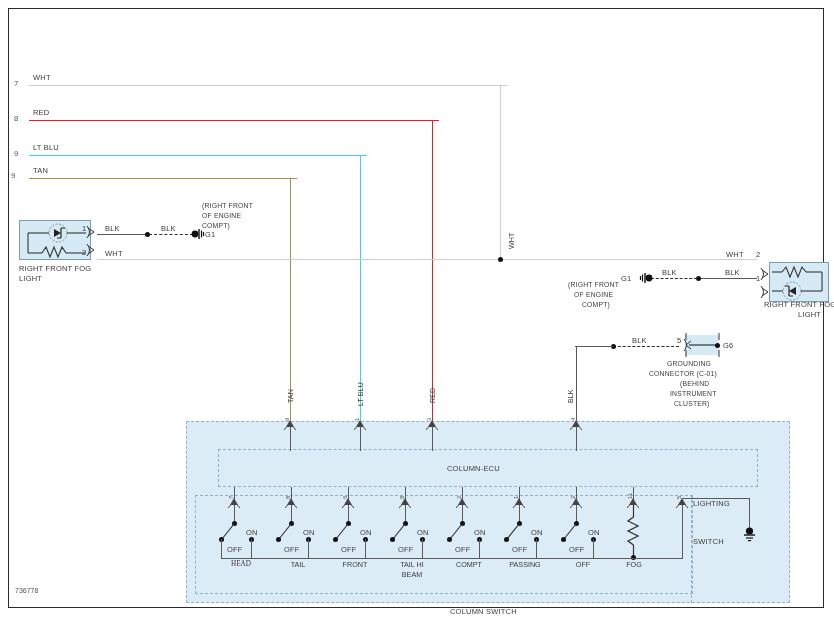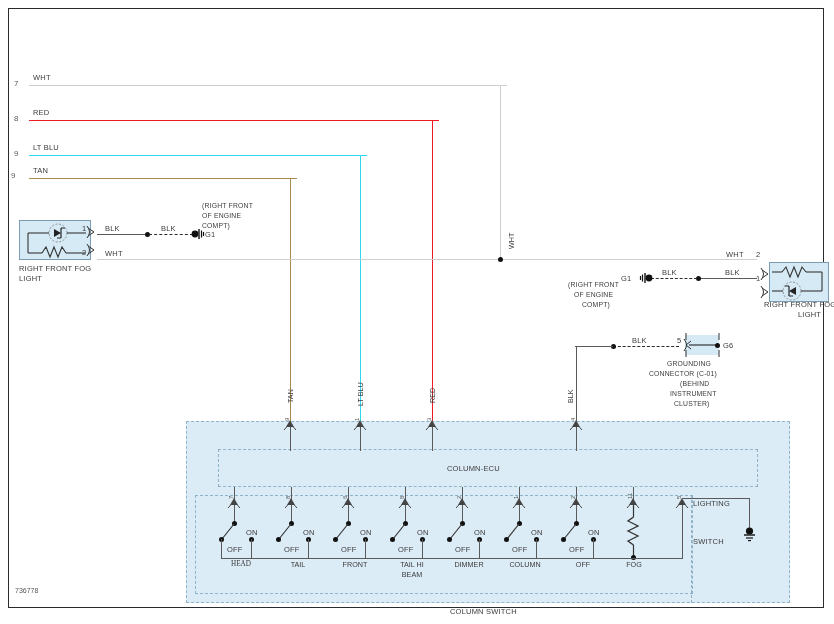--- a/index.html
+++ b/index.html
@@ -296,39 +296,39 @@
     <div class="wire v w-blk thin" style="left:453px;top:496px;height:18px;"></div>
     <div class="dot" style="left:451px;top:512px;"></div>
     <svg style="position:absolute;left:433px;top:512px;" width="26" height="22">
       <line x1="20" y1="3" x2="8" y2="18" stroke="#333" stroke-width="1.2"></line>
     </svg>
     <div class="dot" style="left:438px;top:528px;"></div>
     <div class="dot" style="left:468px;top:528px;"></div>
     <div class="lbl" style="left:446px;top:536px;">OFF</div>
     <div class="lbl" style="left:465px;top:519px;">ON</div>
     <div class="wire v w-blk thin" style="left:470px;top:530px;height:19px;"></div>
-    <div class="sw-lbl" style="left:429px;top:551px;width:62px;">DIMMER</div>
+    <div class="sw-lbl" style="left:429px;top:551px;width:62px;">COMPT</div>
 
     <div class="wire v w-blk thin" style="left:510px;top:478px;height:18px;"></div>
     <svg style="position:absolute;left:501px;top:487px;" width="20" height="14">
       <path d="M3 12 q6 -9 12 0" fill="none" stroke="#444" stroke-width="1"></path>
       <path d="M9 2 L5 9 L13 9 Z" fill="#444"></path>
     </svg>
     <div class="pinv" style="left:504px;top:490px;">1</div>
     <div class="wire v w-blk thin" style="left:510px;top:496px;height:18px;"></div>
     <div class="dot" style="left:508px;top:512px;"></div>
     <svg style="position:absolute;left:490px;top:512px;" width="26" height="22">
       <line x1="20" y1="3" x2="8" y2="18" stroke="#333" stroke-width="1.2"></line>
     </svg>
     <div class="dot" style="left:495px;top:528px;"></div>
     <div class="dot" style="left:525px;top:528px;"></div>
     <div class="lbl" style="left:503px;top:536px;">OFF</div>
     <div class="lbl" style="left:522px;top:519px;">ON</div>
     <div class="wire v w-blk thin" style="left:527px;top:530px;height:19px;"></div>
-    <div class="sw-lbl" style="left:484px;top:551px;width:64px;">COLUMN</div>
+    <div class="sw-lbl" style="left:484px;top:551px;width:64px;">PASSING</div>
 
     <div class="wire v w-blk thin" style="left:567px;top:478px;height:18px;"></div>
     <svg style="position:absolute;left:558px;top:487px;" width="20" height="14">
       <path d="M3 12 q6 -9 12 0" fill="none" stroke="#444" stroke-width="1"></path>
       <path d="M9 2 L5 9 L13 9 Z" fill="#444"></path>
     </svg>
     <div class="pinv" style="left:561px;top:490px;">2</div>
     <div class="wire v w-blk thin" style="left:567px;top:496px;height:18px;"></div>
     <div class="dot" style="left:565px;top:512px;"></div>
     <svg style="position:absolute;left:547px;top:512px;" width="26" height="22">

